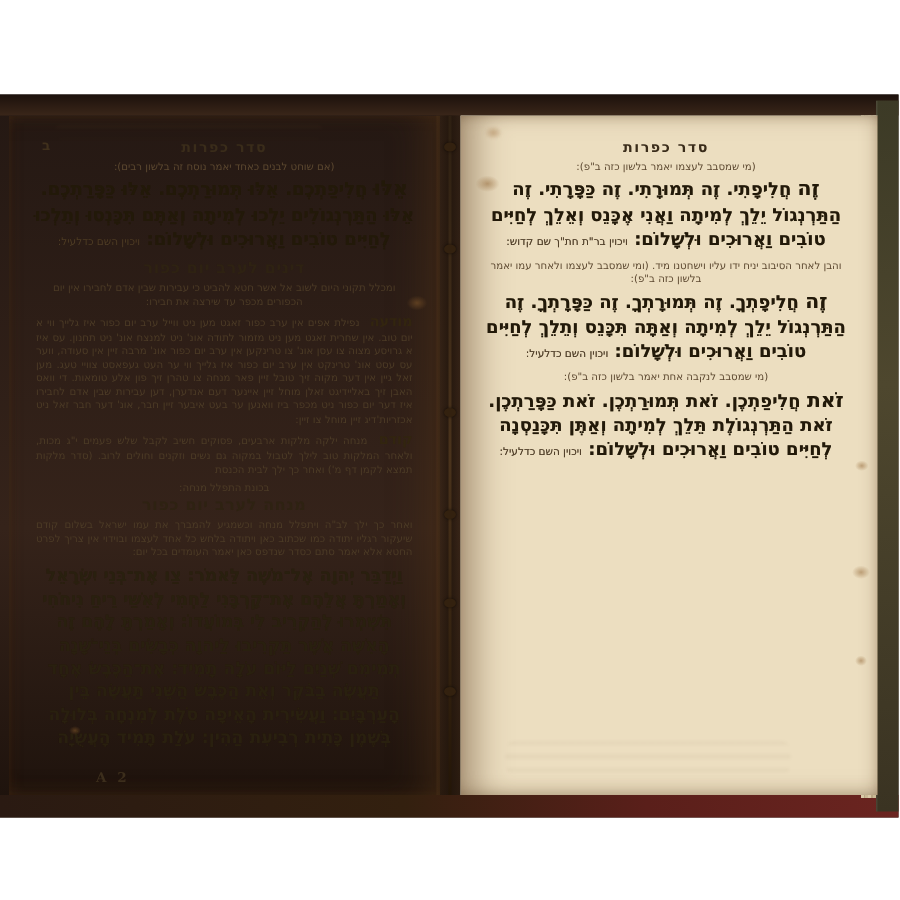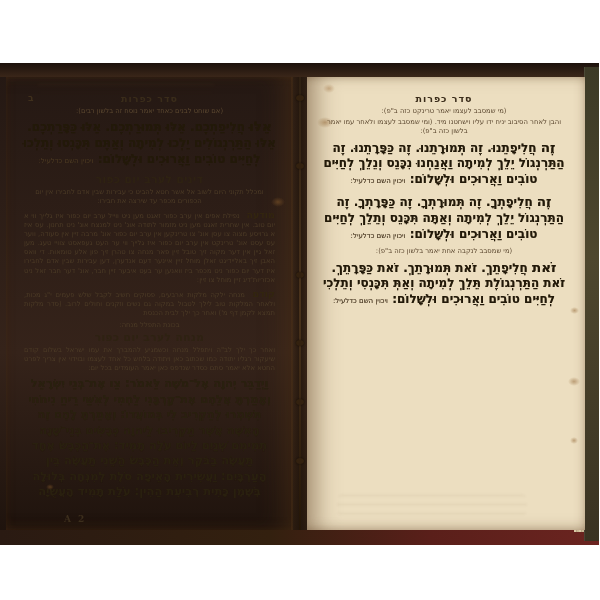--- a/index.html
+++ b/index.html
@@ -113,43 +113,43 @@
       <div class="stitch-knot" style="top:84%"></div>
     </div>
 
     <div class="page page-right">
       <div class="inner" style="padding:16px 18px 10px 14px;">
         <div class="hdr-row">
           <span>סדר כפרות</span>
           <span class="folio-smudge"></span>
         </div>
 
-        <div class="instr">(מי שמסבב לעצמו יאמר טרינקט כזה ב"פ):</div>
+        <div class="instr">(מי שמסבב לעצמו יאמר בלשון כזה ב"פ):</div>
+        <p class="bold-para">
+          <span class="lead">זֶה</span>
+          <span>חֲלִיפָתִי. זֶה תְּמוּרָתִי. זֶה כַּפָּרָתִי. זֶה הַתַּרְנְגוֹל יֵלֵךְ לְמִיתָה וַאֲנִי אֶכָּנֵס וְאֵלֵךְ לְחַיִּים טוֹבִים וַאֲרוּכִים וּלְשָׁלוֹם:</span>
+          <span class="note">ויכוין בר"ת חת"ך שם קדוש:</span>
+        </p>
 
         <div class="instr">והבן לאחר הסיבוב יניח ידו עליו וישחטנו מיד. (ומי שמסבב לעצמו ולאחר עמו יאמר בלשון כזה ב"פ):</div>
-        <p class="bold-para">
-          <span class="lead">זֶה</span>
-          <span>חֲלִיפָתֵנוּ. זֶה תְּמוּרָתֵנוּ. זֶה כַּפָּרָתֵנוּ. זֶה הַתַּרְנְגוֹל יֵלֵךְ לְמִיתָה וַאֲנַחְנוּ נִכָּנֵס וְנֵלֵךְ לְחַיִּים טוֹבִים וַאֲרוּכִים וּלְשָׁלוֹם:</span>
-          <span class="note">ויכוין השם כדלעיל:</span>
-        </p>
 
         <p class="bold-para">
           <span class="lead">זֶה</span>
           <span>חֲלִיפָתְךָ. זֶה תְּמוּרָתְךָ. זֶה כַּפָּרָתְךָ. זֶה הַתַּרְנְגוֹל יֵלֵךְ לְמִיתָה וְאַתָּה תִּכָּנֵס וְתֵלֵךְ לְחַיִּים טוֹבִים וַאֲרוּכִים וּלְשָׁלוֹם:</span>
           <span class="note">ויכוין השם כדלעיל:</span>
         </p>
 
 
         <div class="instr">(מי שמסבב לנקבה אחת יאמר בלשון כזה ב"פ):</div>
+
         <p class="bold-para">
           <span class="lead">זֹאת</span>
-          <span>חֲלִיפָתֵךְ. זֹאת תְּמוּרָתֵךְ. זֹאת כַּפָּרָתֵךְ. זֹאת הַתַּרְנְגוֹלֶת תֵּלֵךְ לְמִיתָה וְאַתְּ תִּכָּנְסִי וְתֵלְכִי לְחַיִּים טוֹבִים וַאֲרוּכִים וּלְשָׁלוֹם:</span>
+          <span>חֲלִיפַתְכֶן. זֹאת תְּמוּרַתְכֶן. זֹאת כַּפָּרַתְכֶן. זֹאת הַתַּרְנְגוֹלֶת תֵּלֵךְ לְמִיתָה וְאַתֶּן תִּכָּנַסְנָה לְחַיִּים טוֹבִים וַאֲרוּכִים וּלְשָׁלוֹם:</span>
           <span class="note">ויכוין השם כדלעיל:</span>
         </p>
-
       </div>
       <div class="ghost" style="left:30px;bottom:14px;width:190px;height:22px;"></div>
       <div class="fox" style="right:6px;top:230px;width:9px;height:7px;"></div>
       <div class="fox" style="right:5px;top:300px;width:12px;height:9px;"></div>
       <div class="fox" style="right:7px;top:360px;width:8px;height:7px;"></div>
       <div class="fox" style="left:10px;top:40px;width:16px;height:11px;"></div>
     </div>
   </div>
 </div>
 

